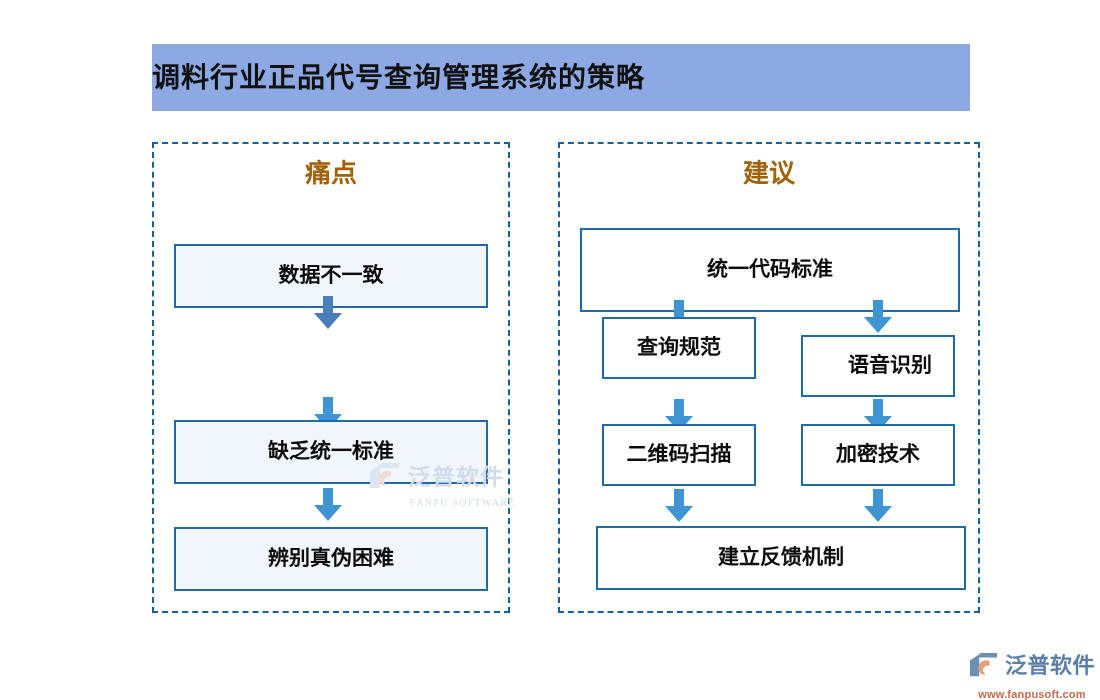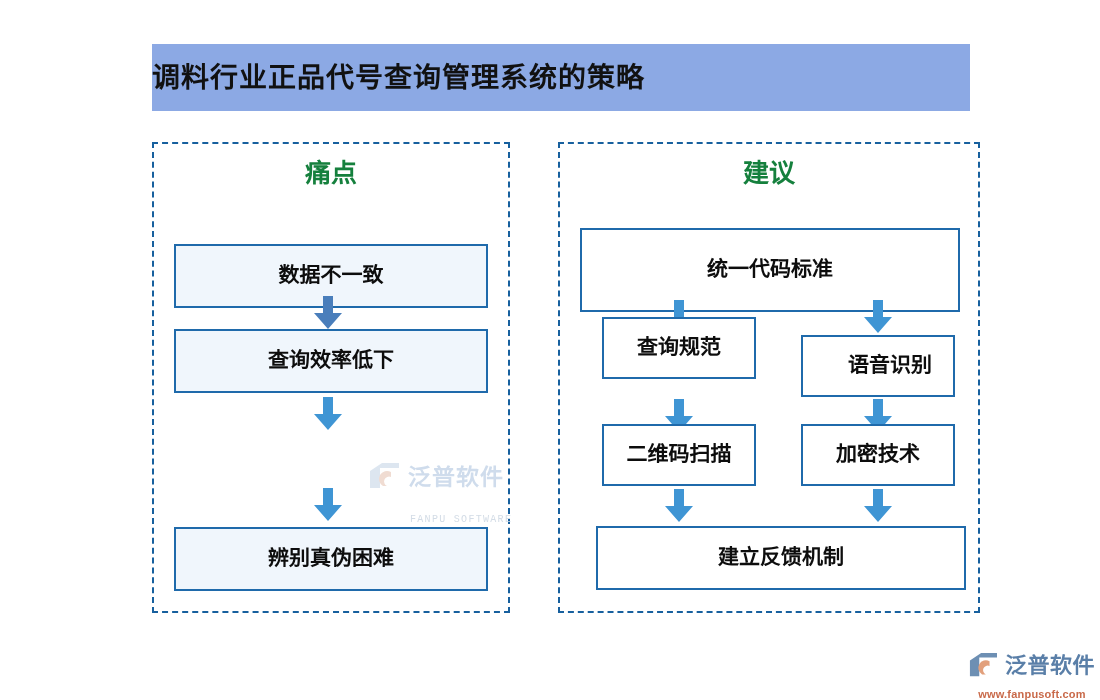--- a/index.html
+++ b/index.html
@@ -60,21 +60,21 @@
     height: 471px;
   }
   .panel-heading {
     position: absolute;
     left: 0;
     right: 0;
     top: 16px;
     text-align: center;
     font-size: 26px;
     font-weight: bold;
-    color: #15803d;
+    color: #a16207;
     line-height: 1;
   }
 
   
   .flow-box {
     position: absolute;
     box-sizing: border-box;
     border: 2px solid #1f6aab;
     display: flex;
     align-items: center;
@@ -116,25 +116,25 @@
   }
   #watermark .wm-cn {
     font-size: 23px;
     font-weight: bold;
     color: #cfdcec;
     line-height: 1;
     letter-spacing: 1px;
   }
   #watermark .wm-en {
     margin-left: 44px;
-    margin-top: 22px;
+    margin-top: 5px;
     font-size: 10px;
     letter-spacing: 1.3px;
     color: #d3dce6;
-    font-family: Liberation Mono, monospace;
+    font-family: Liberation Serif, serif;
   }
 
   
   #brand-logo {
     position: absolute;
     left: 966px;
     top: 652px;
     width: 132px;
     height: 46px;
   }
@@ -177,30 +177,30 @@
   <div class="flow-box fill-light" style="left:174px; top:244px; width:314px; height:64px;">
     <span class="box-label">数据不一致</span>
   </div>
 
   <div class="arrow" style="left:313px; top:296px;">
     <svg viewBox="0 0 30 34" xmlns="http://www.w3.org/2000/svg">
       <polygon points="10,0 20,0 20,17 29,17 15,33 1,17 10,17" fill="#4a7ebb"></polygon>
     </svg>
   </div>
 
-  <div class="flow-box fill-light" style="left:174px; top:329px; width:314px; height:64px;">
-    <span class="box-label">查询效率低下</span>
-  </div>
 
   <div class="arrow" style="left:313px; top:397px;">
     <svg viewBox="0 0 30 34" xmlns="http://www.w3.org/2000/svg">
       <polygon points="10,0 20,0 20,17 29,17 15,33 1,17 10,17" fill="#3f95d4"></polygon>
     </svg>
   </div>
 
+  <div class="flow-box fill-light" style="left:174px; top:420px; width:314px; height:64px;">
+    <span class="box-label">缺乏统一标准</span>
+  </div>
 
   <div class="arrow" style="left:313px; top:488px;">
     <svg viewBox="0 0 30 34" xmlns="http://www.w3.org/2000/svg">
       <polygon points="10,0 20,0 20,17 29,17 15,33 1,17 10,17" fill="#3f95d4"></polygon>
     </svg>
   </div>
 
   <div class="flow-box fill-light" style="left:174px; top:527px; width:314px; height:64px;">
     <span class="box-label">辨别真伪困难</span>
   </div>

